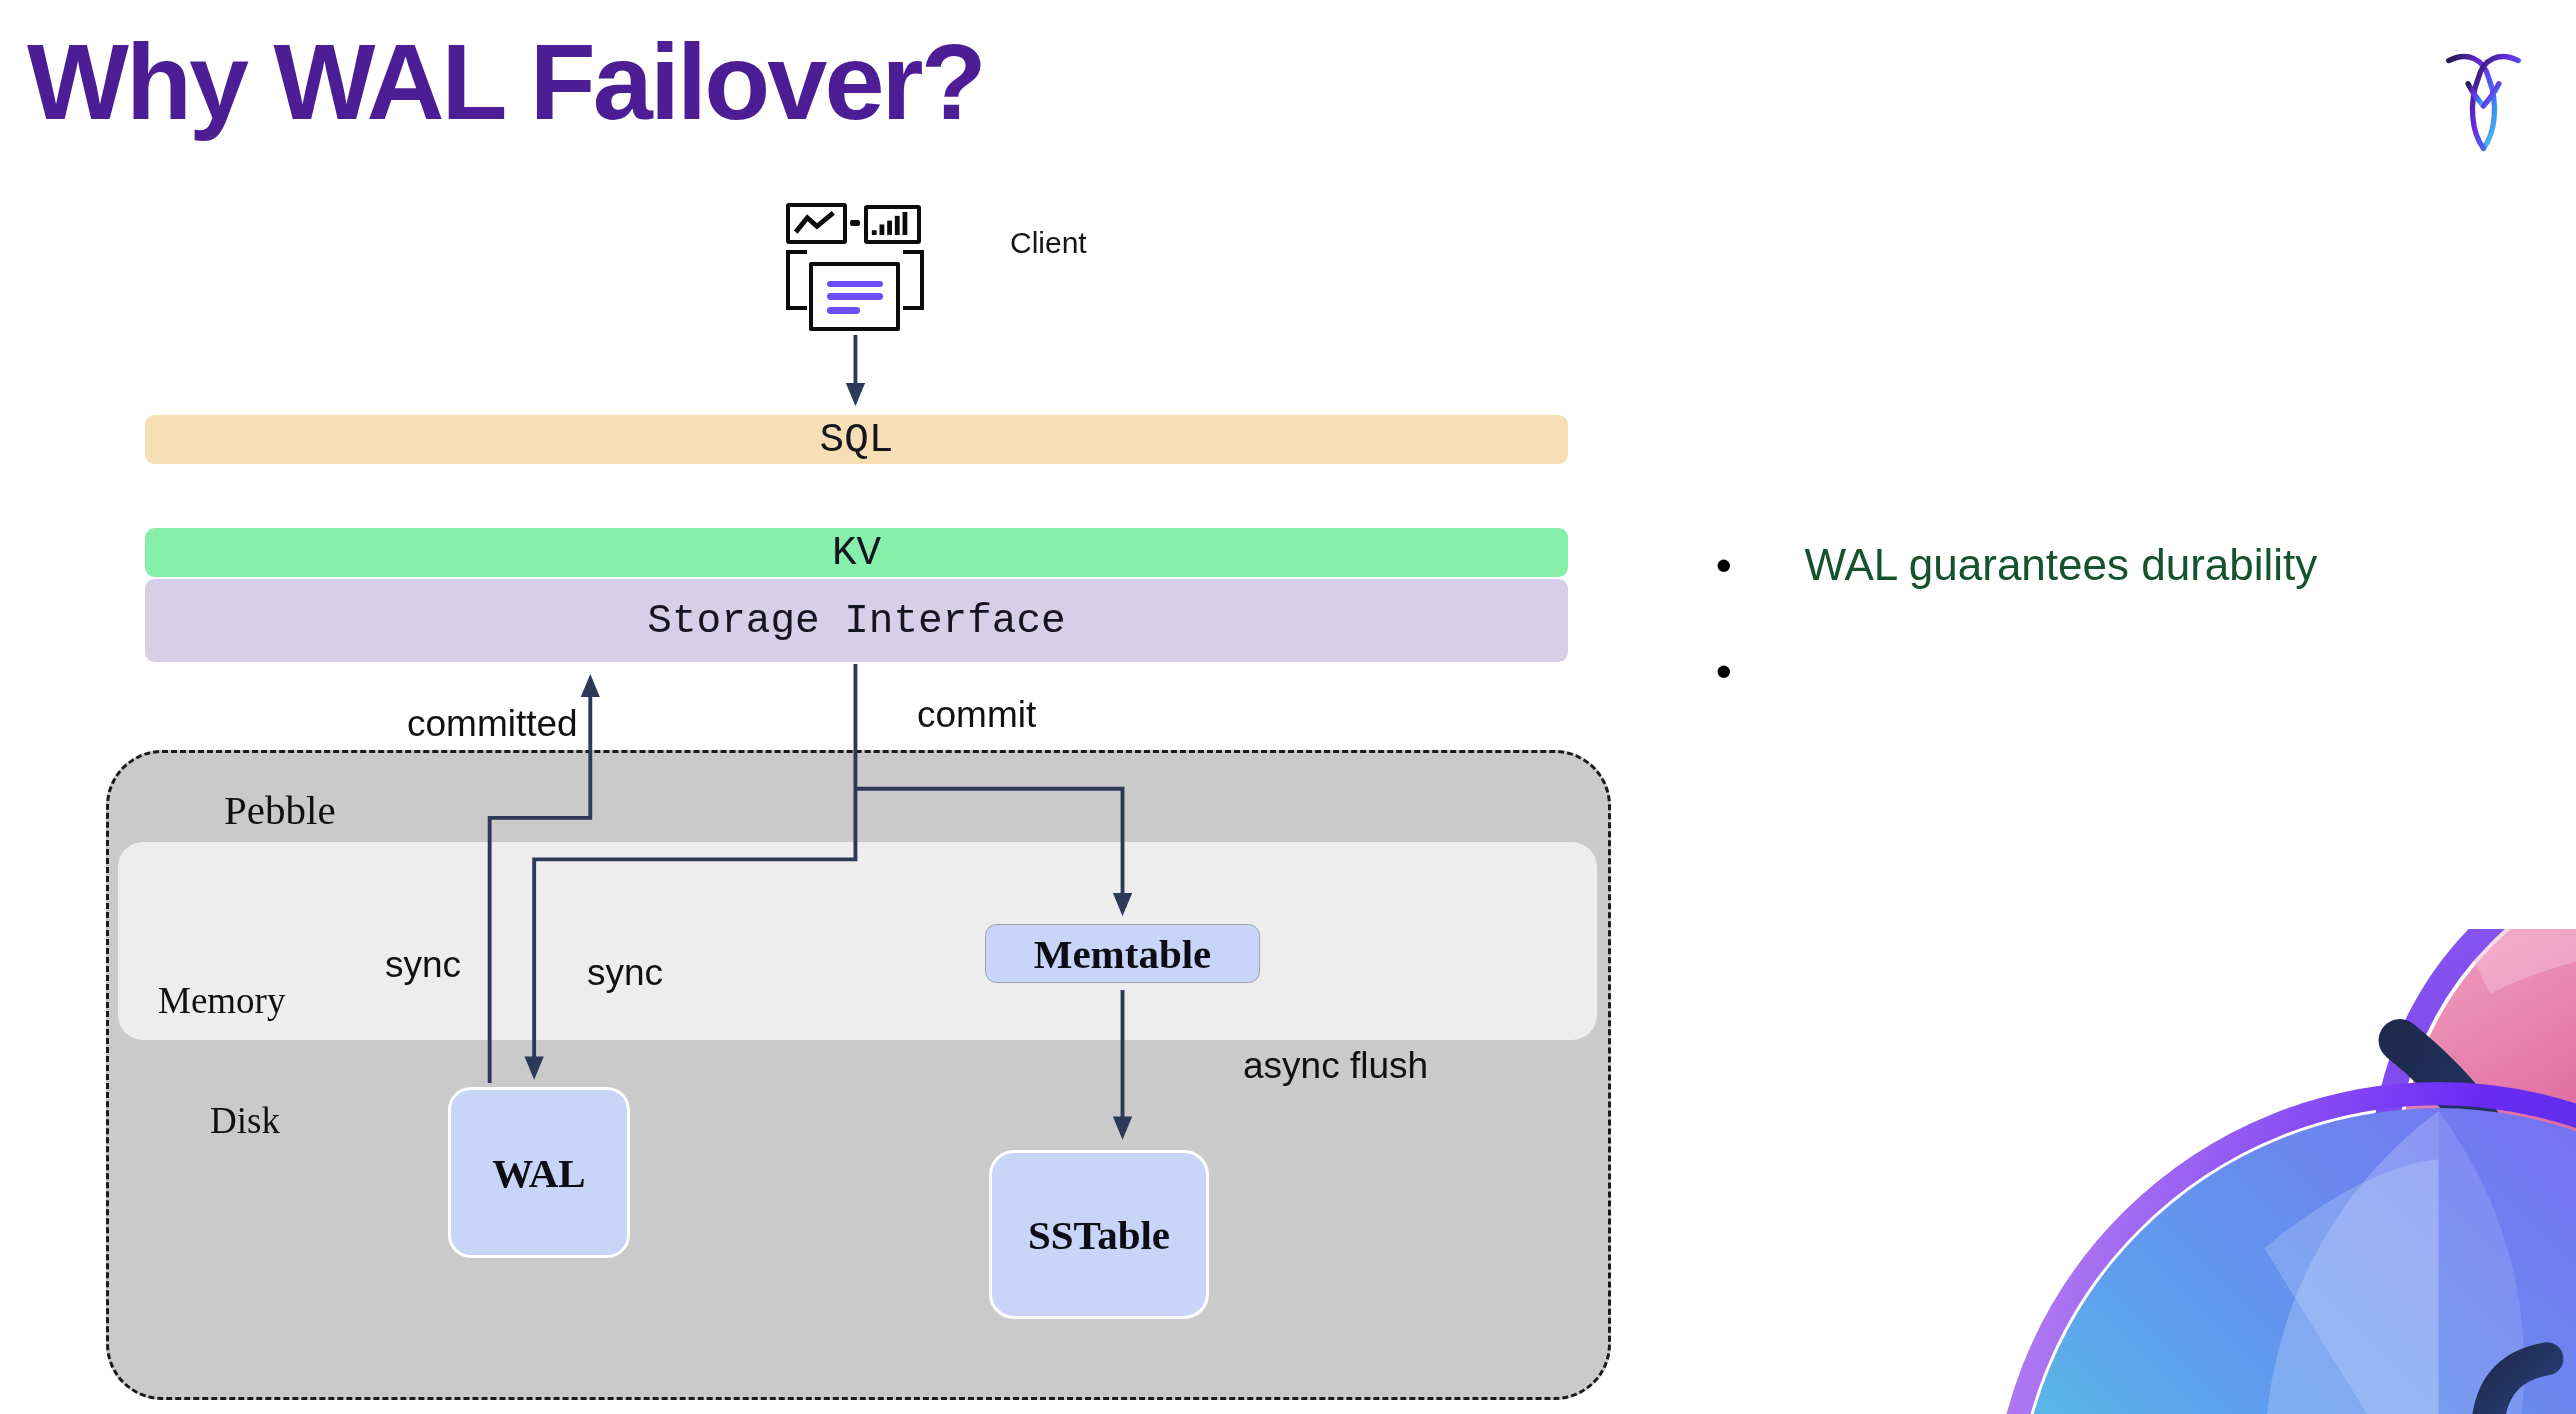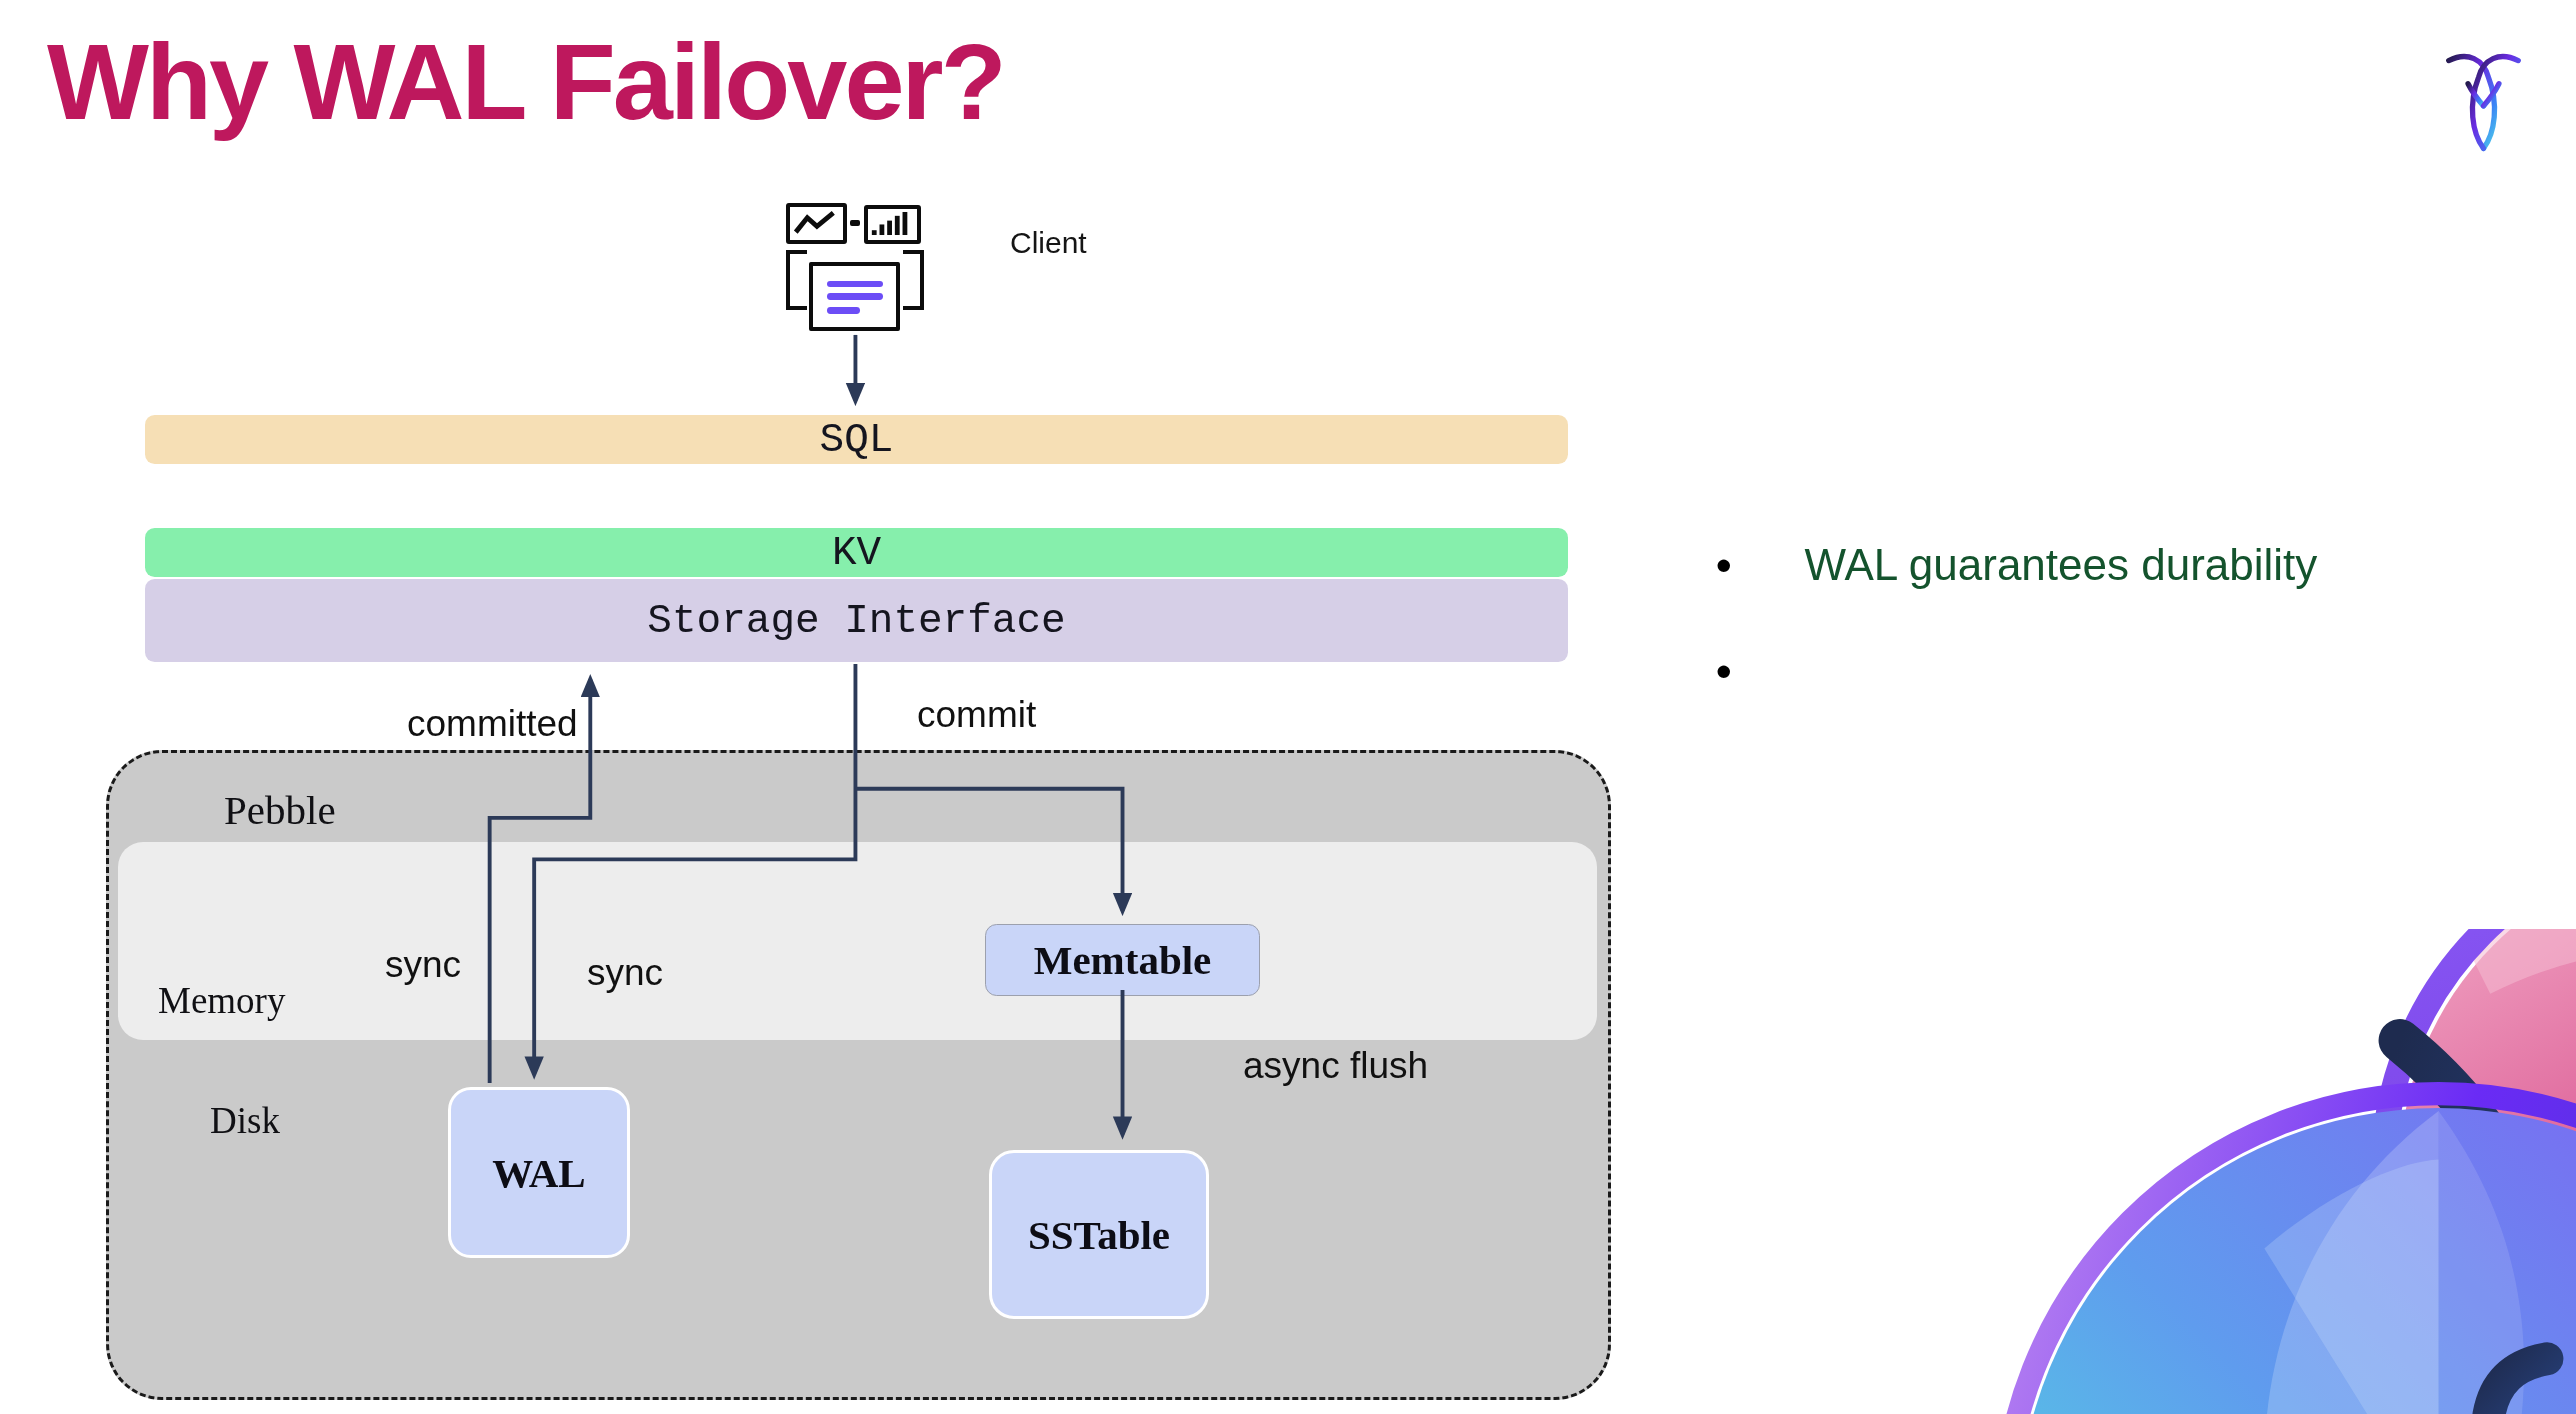--- a/index.html
+++ b/index.html
@@ -5,21 +5,21 @@
   html,body{margin:0;padding:0;}
   body{
     position:relative;width:2576px;height:1415px;overflow:hidden;
     background:#ffffff;font-family:"Liberation Sans",sans-serif;color:#111;
   }
   .abs{position:absolute;}
 
   
   .slide-title{
     left:27px;top:19.4px;font-size:108px;font-weight:800;letter-spacing:-2.9px;
-    color:#be185d;white-space:nowrap;margin-left:20px;
+    color:#4c1d95;white-space:nowrap;
   }
 
   
   .cbox{position:absolute;border:4.8px solid #0c0c0c;background:#fff;border-radius:2.9px;box-sizing:border-box;}
   .dash{position:absolute;background:#0c0c0c;border-radius:1.9px;}
   .bracket{position:absolute;width:21px;height:60px;box-sizing:border-box;}
   .bracket.l{border-left:4.8px solid #0c0c0c;border-top:4.8px solid #0c0c0c;border-bottom:4.8px solid #0c0c0c;}
   .bracket.r{border-right:4.8px solid #0c0c0c;border-top:4.8px solid #0c0c0c;border-bottom:4.8px solid #0c0c0c;}
   .doc{position:absolute;border:4.8px solid #0c0c0c;background:#fff;border-radius:1.9px;box-sizing:border-box;}
   .doc .pline{position:absolute;height:6.8px;border-radius:3.4px;}
@@ -42,21 +42,21 @@
   }
   .memory-band{left:118px;top:842px;width:1479px;height:198px;border-radius:25px;}
   .zone-label{font-family:"Liberation Serif",serif;color:#101014;white-space:nowrap;}
 
   
   .node{
     display:flex;align-items:center;justify-content:center;box-sizing:border-box;
     font-family:"Liberation Serif",serif;font-weight:bold;font-size:41px;color:#0d0d15;
   }
   .node.wal{left:448px;top:1087px;width:182px;height:171px;border-radius:23px;border:3.9px solid #ffffff;}
-  .node.memtable{left:985px;top:924px;width:275px;height:72px;border-radius:11.6px;border:1.9px solid #9CA0AD;}
+  .node.memtable{left:985px;top:924px;width:275px;height:59px;border-radius:11.6px;border:1.9px solid #9CA0AD;}
   .node.sstable{left:989px;top:1150px;width:220px;height:169px;border-radius:25px;border:3.9px solid #ffffff;}
 
   
   .bullets{left:1715px;top:534px;width:803px;}
   .bullet{display:flex;align-items:flex-start;margin-bottom:45px;}
   .bullet .dot{font-size:29px;line-height:61px;margin-right:72px;color:#000;}
   .bullet .btext{font-size:44px;line-height:61px;color:#14532d;width:668px;}
 
   svg.overlay{left:0;top:0;pointer-events:none;}
 </style>

